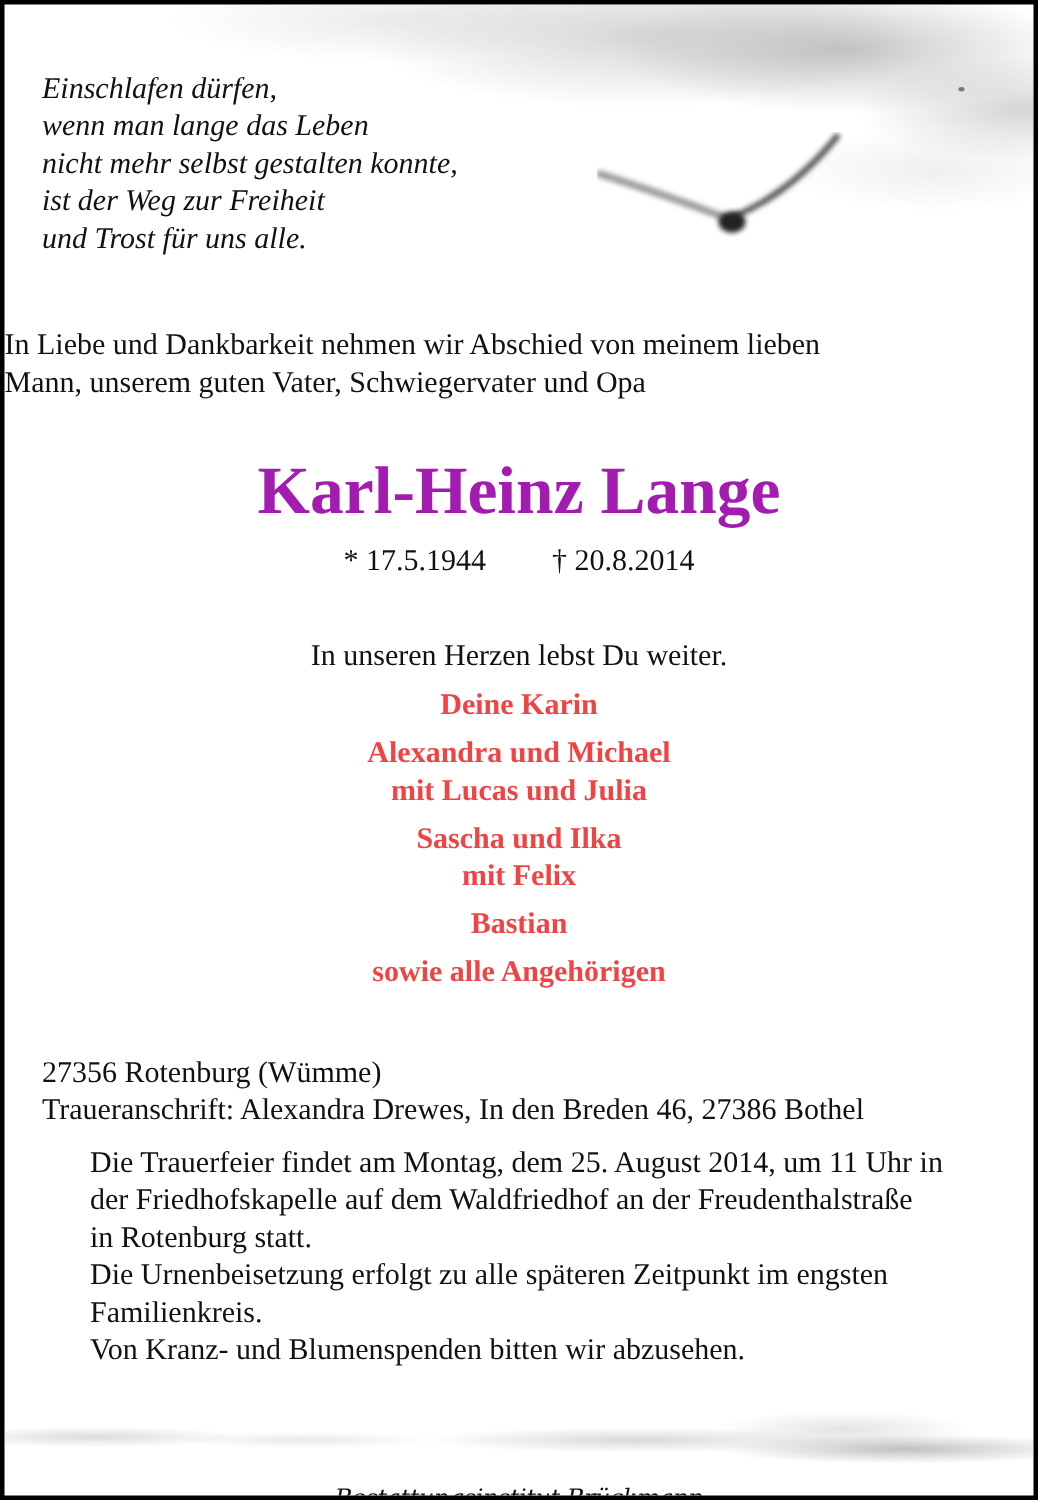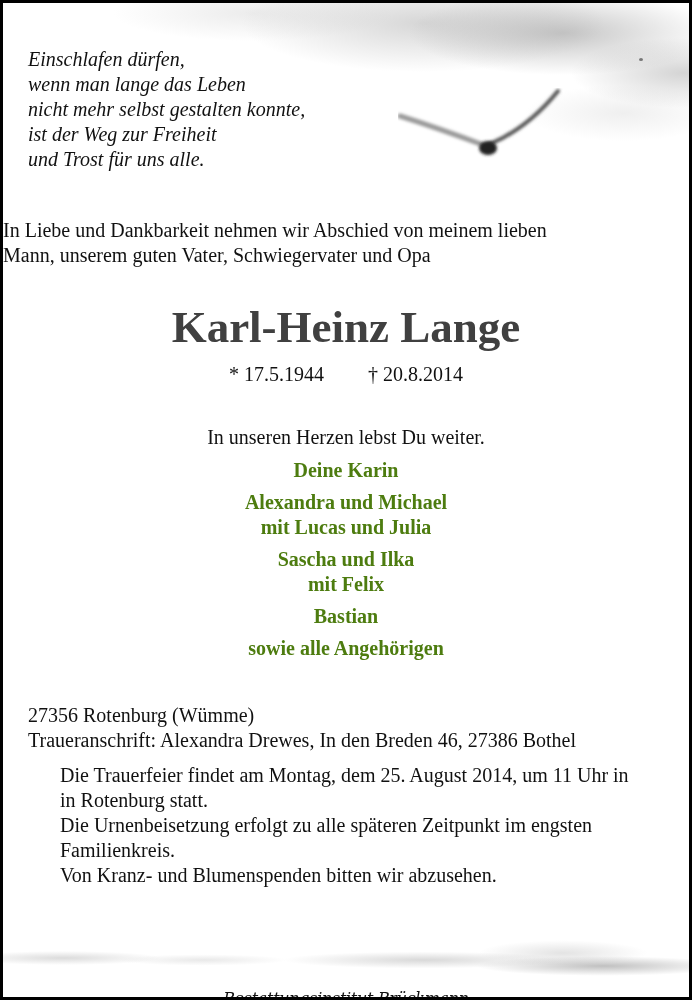--- a/index.html
+++ b/index.html
@@ -48,37 +48,37 @@
     }
     .poem div { white-space: nowrap; }
 
     .intro {
       position: absolute; left: 0; width: 686px; top: 215px;
       font-size: 20px; line-height: 25px;
     }
     .name {
       position: absolute; left: 0; width: 686px; top: 296px;
       text-align: center; font-weight: bold; font-size: 45px; line-height: 56px;
-      color: #404040;
+      color: #a21caf;
     }
     .dates {
       position: absolute; left: 0; width: 686px; top: 358px;
       text-align: center; font-size: 20px; line-height: 26px;
     }
     .dates span { display: inline-block; }
     .dates .gap { width: 44px; }
 
     .closing {
       position: absolute; left: 0; width: 686px; top: 421px;
       text-align: center; font-size: 20px; line-height: 26px;
     }
     .family {
       position: absolute; left: 0; width: 686px; top: 455px;
       text-align: center; font-weight: bold; font-size: 20px; line-height: 25px;
-      color: #4d7c0f;
+      color: #ef4444;
     }
     .family .group { margin-bottom: 7px; }
 
     .address {
       position: absolute; left: 25px; top: 700px;
       font-size: 20px; line-height: 25px; white-space: nowrap;
     }
     .notice {
       position: absolute; left: 25px; top: 760px; width: 650px;
       font-size: 20px; line-height: 25px;
@@ -151,20 +151,21 @@
       </div>
     </div>
 
     <div class="address">
       <div>27356 Rotenburg (Wümme)</div>
       <div>Traueranschrift: Alexandra Drewes, In den Breden 46, 27386 Bothel</div>
     </div>
 
     <div class="notice">
       <div>Die Trauerfeier findet am Montag, dem 25. August 2014, um 11 Uhr in</div>
+      <div>der Friedhofskapelle auf dem Waldfriedhof an der Freudenthalstraße</div>
       <div>in Rotenburg statt.</div>
       <div>Die Urnenbeisetzung erfolgt zu alle späteren Zeitpunkt im engsten</div>
       <div>Familienkreis.</div>
       <div>Von Kranz- und Blumenspenden bitten wir abzusehen.</div>
     </div>
 
     <div class="undertaker">Bestattungsinstitut Brückmann</div>
   </div>
 </div>
 

